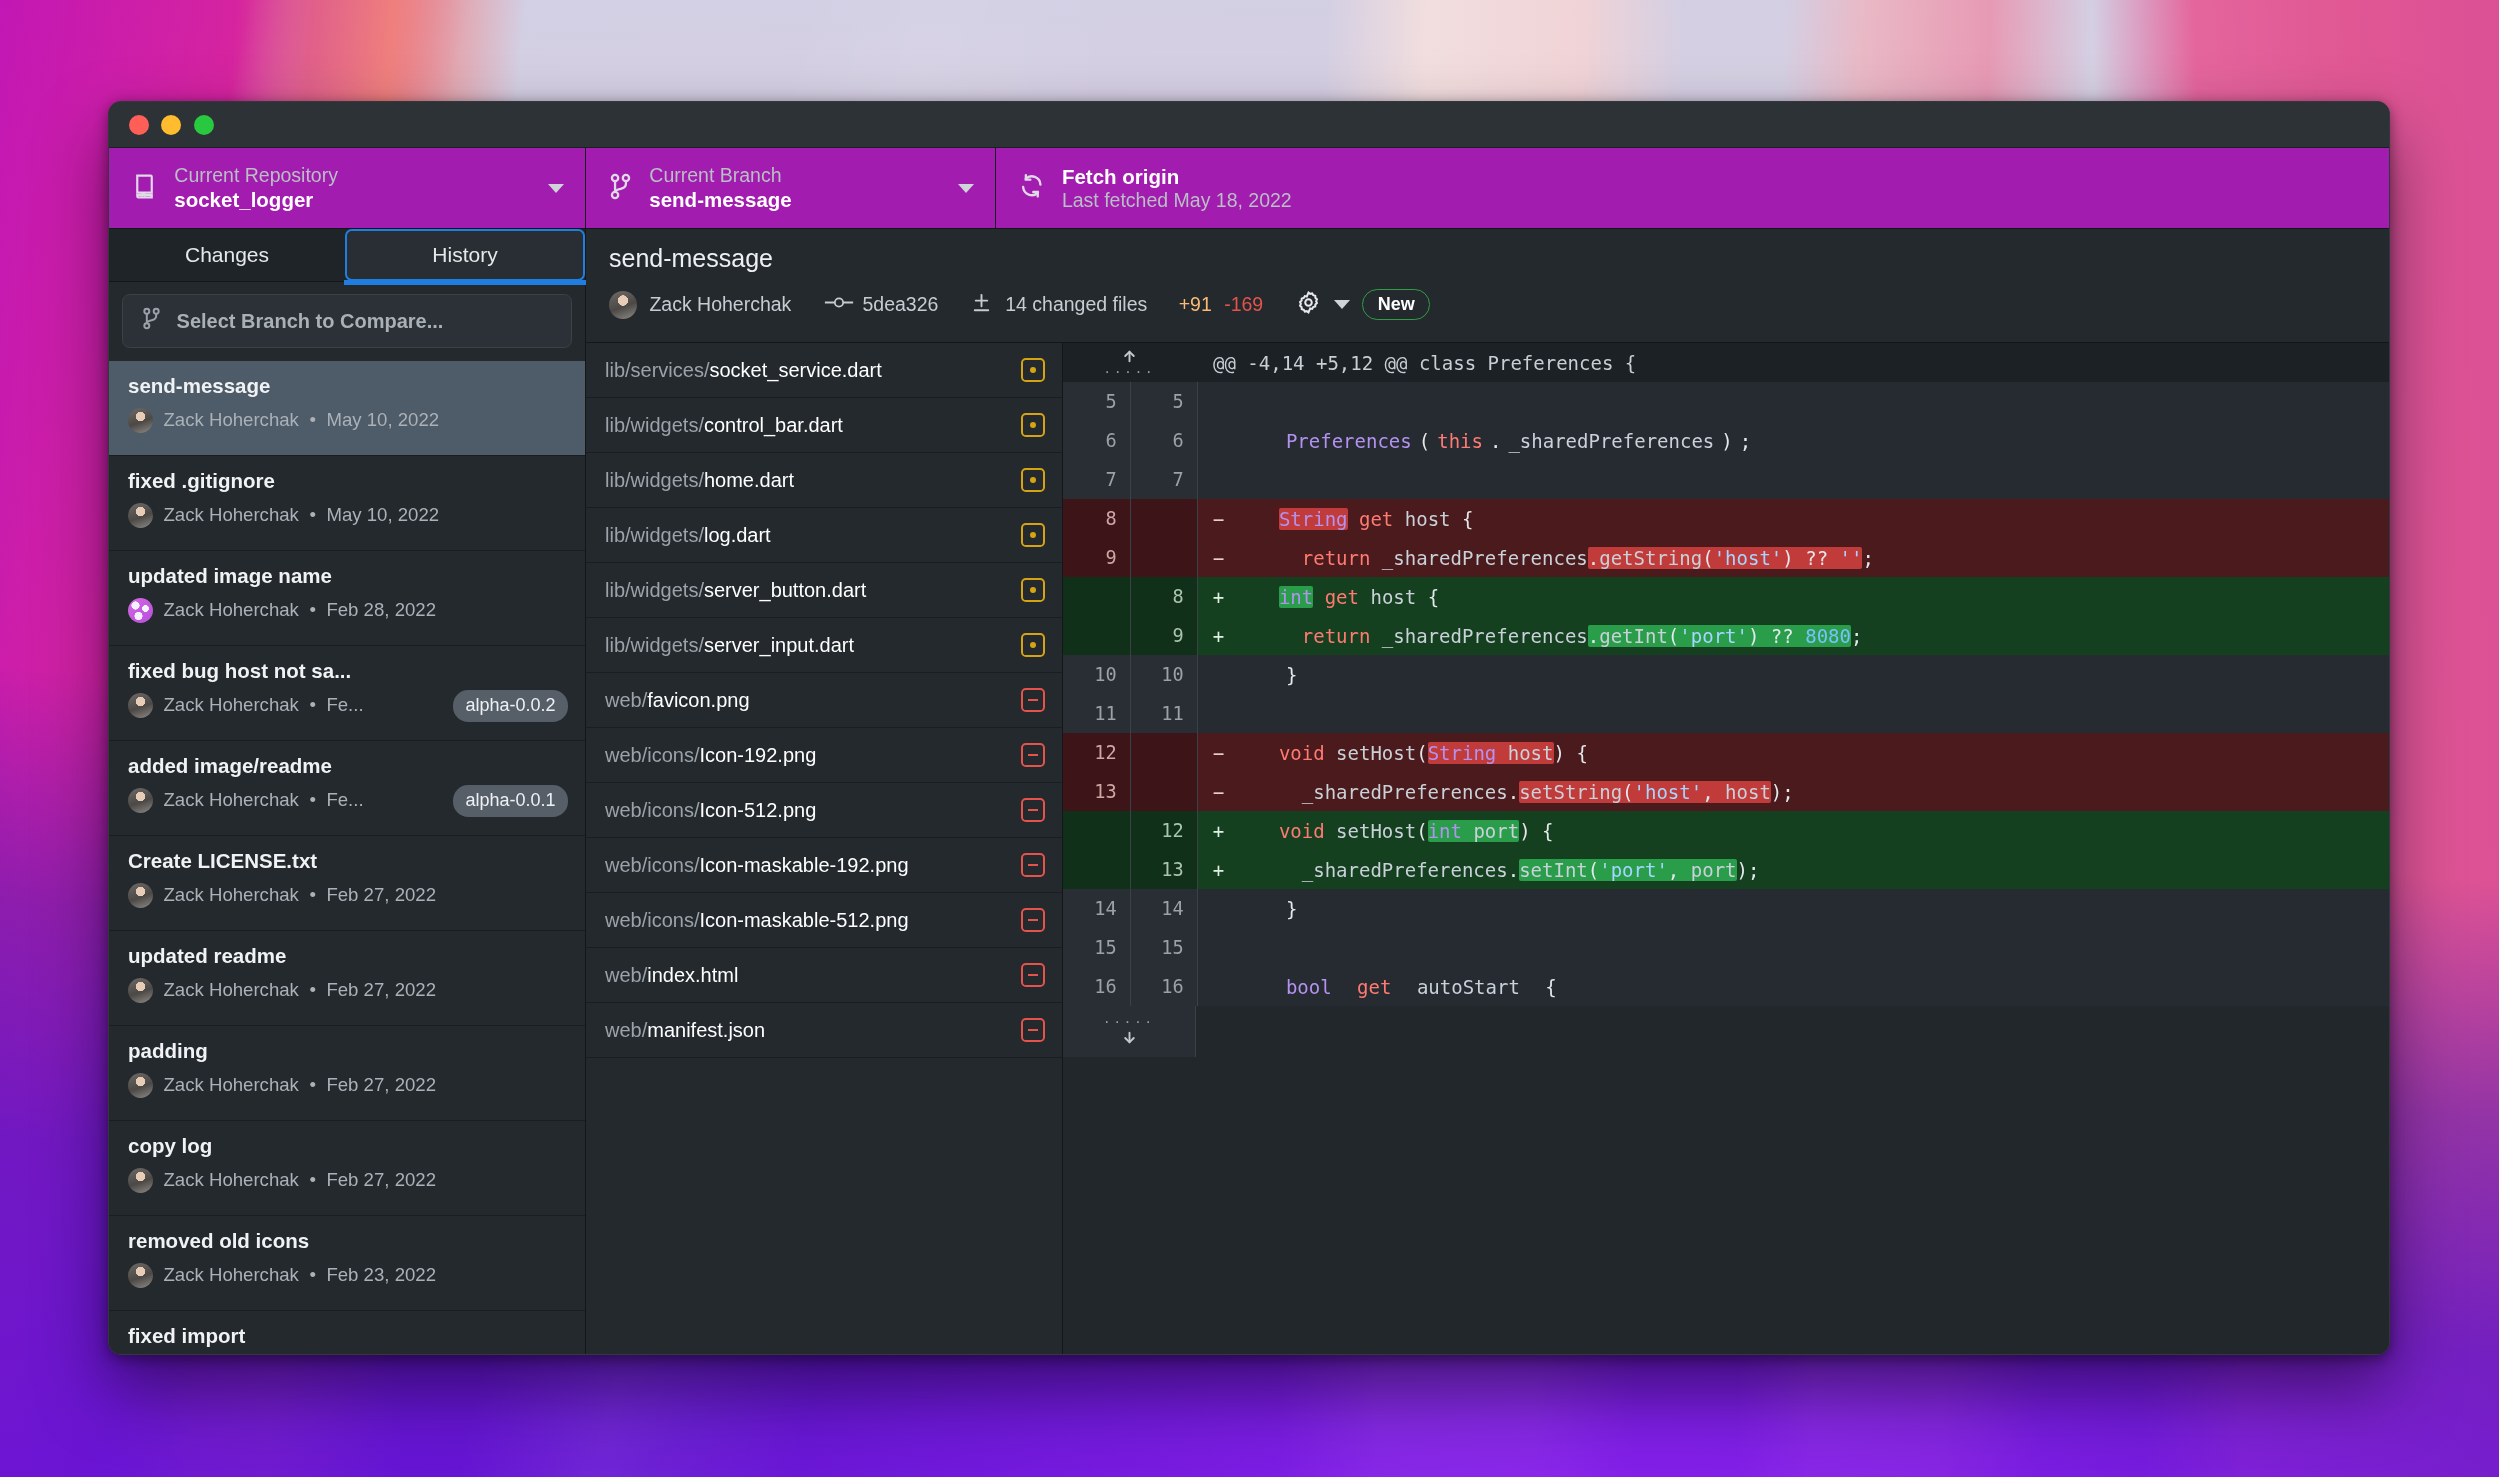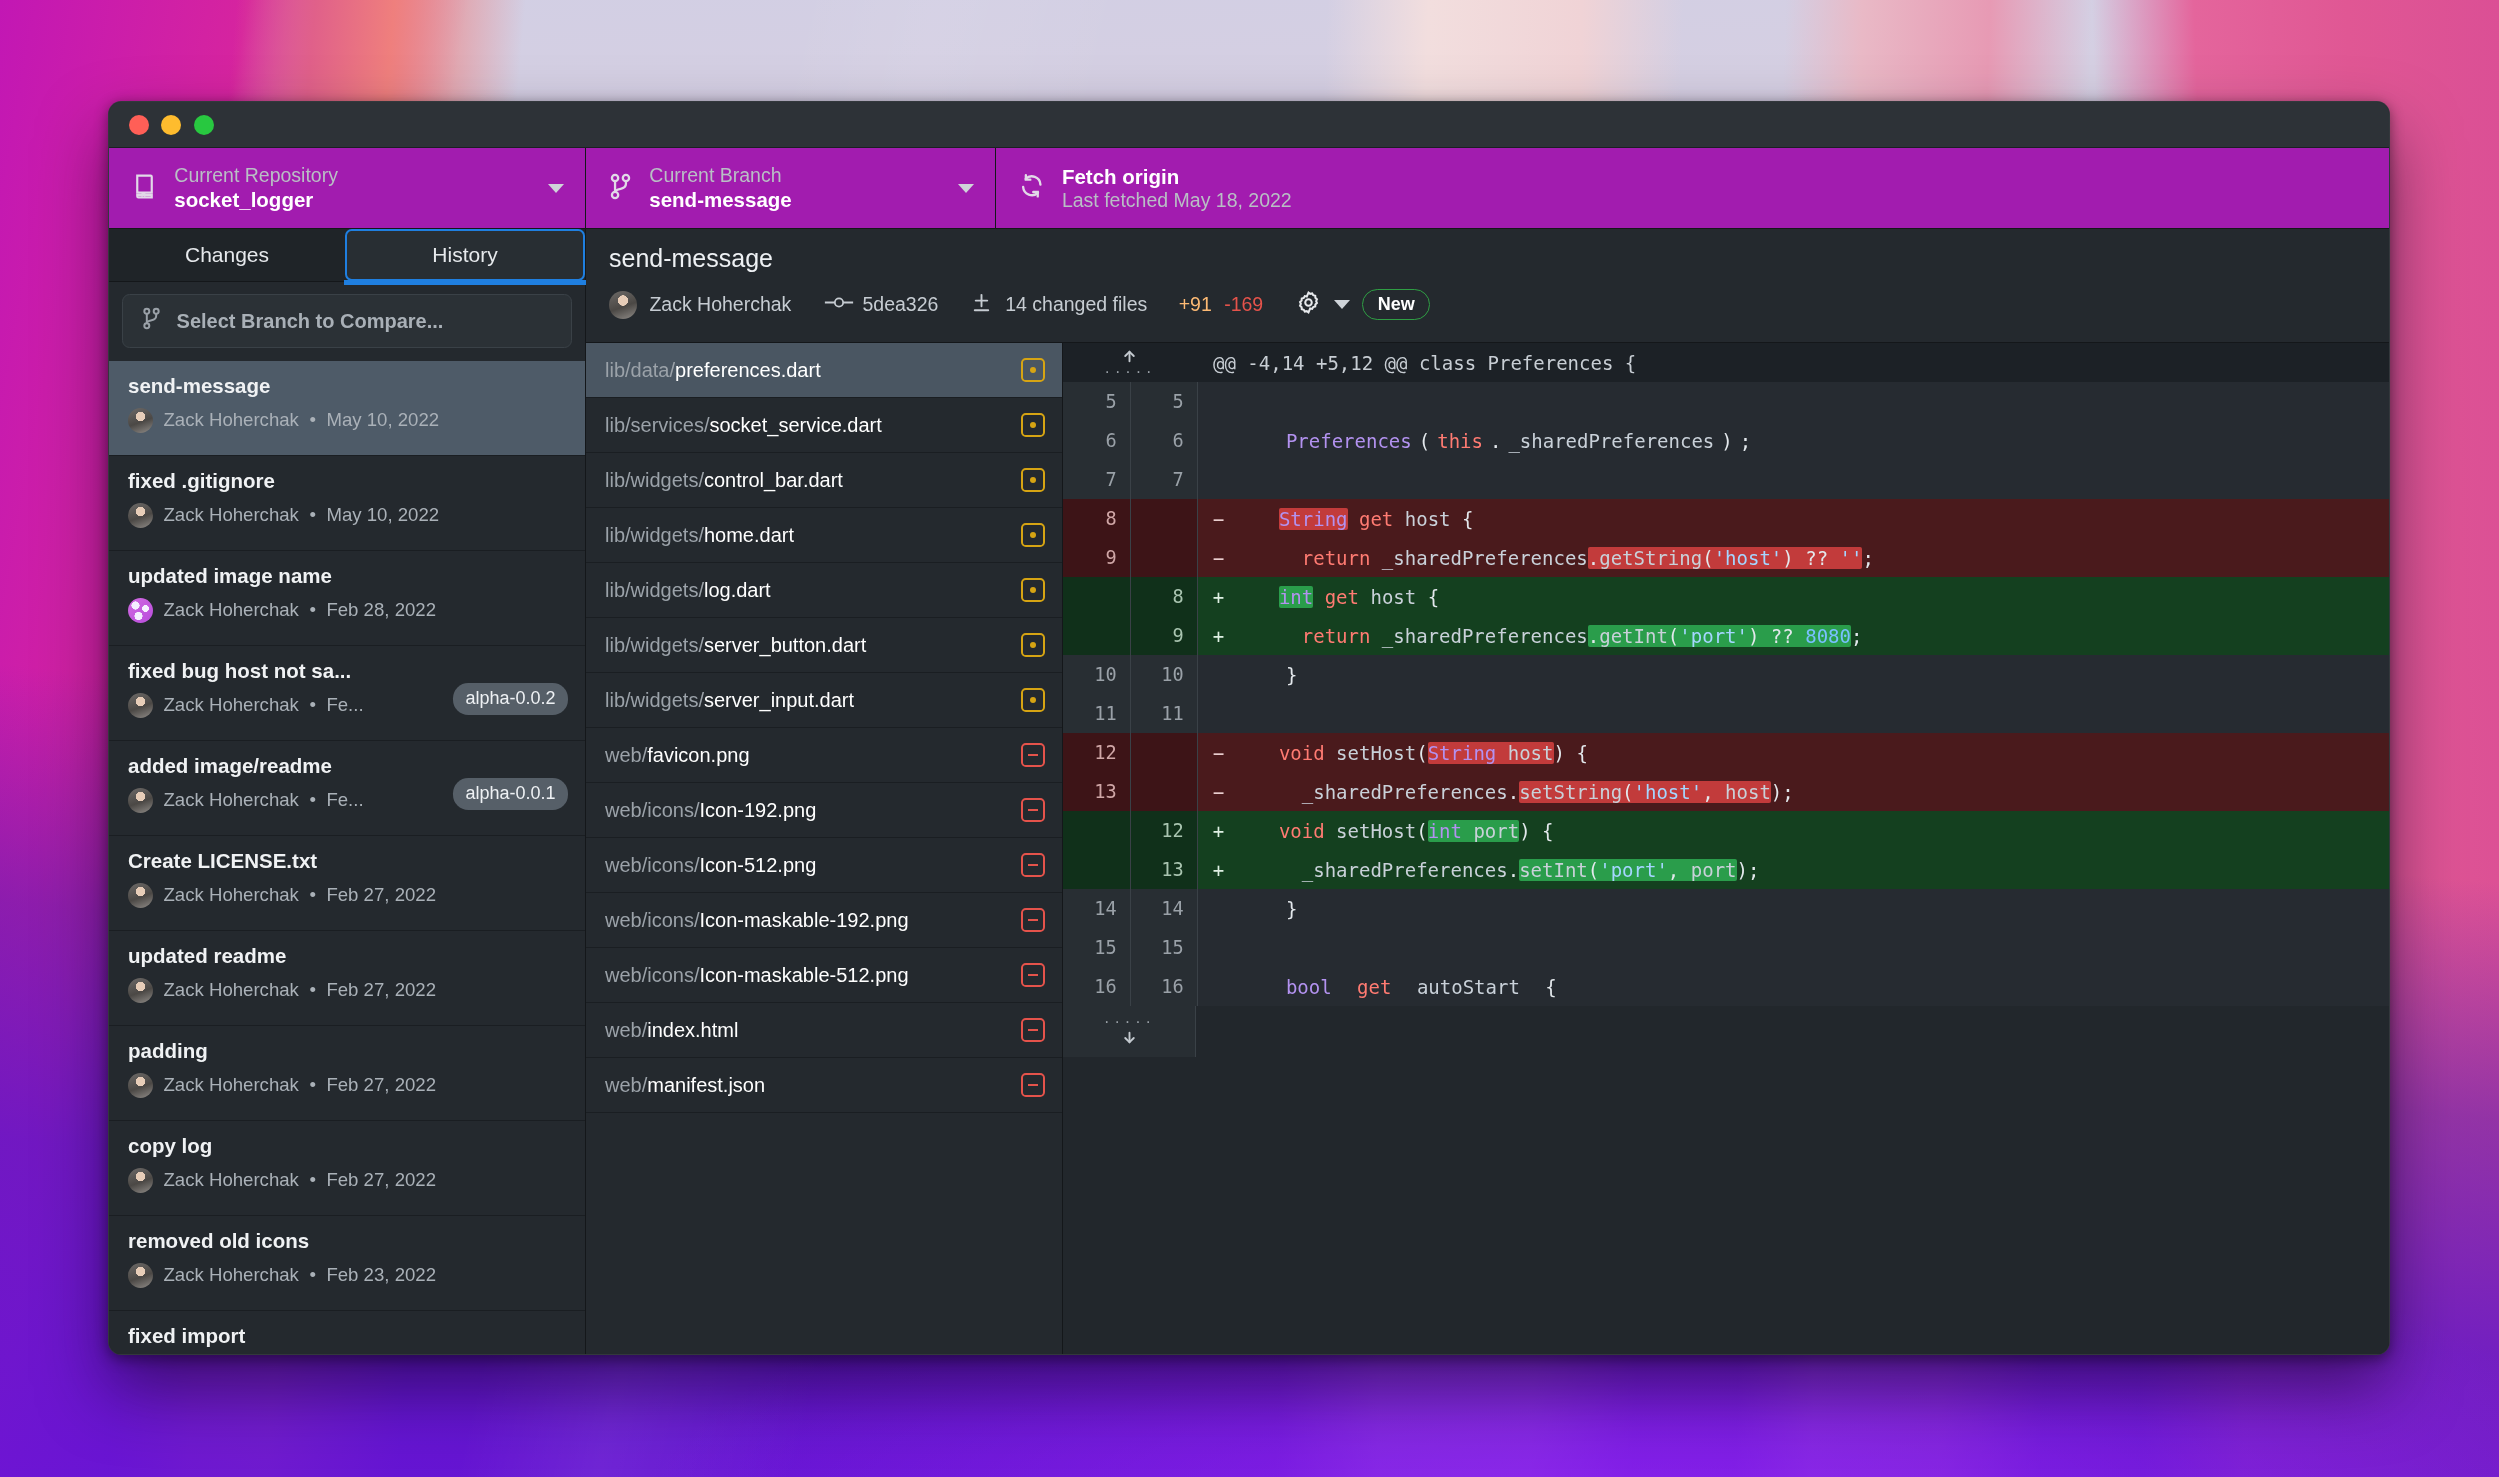--- a/index.html
+++ b/index.html
@@ -174,21 +174,21 @@
     flex: 0 0 auto;
   }
   .avatar.purple {
     background:
       radial-gradient(circle at 30% 30%, #f4f0ff 0 16%, rgba(0,0,0,0) 17%),
       radial-gradient(circle at 70% 42%, #f6f1ff 0 15%, rgba(0,0,0,0) 16%),
       radial-gradient(circle at 42% 72%, #f4eeff 0 17%, rgba(0,0,0,0) 18%),
       linear-gradient(140deg, #d06ae0 0%, #b94ddd 100%);
   }
   .tag-badge {
-    position: absolute; right: 17px; top: 37px;
+    position: absolute; right: 17px; top: 44px;
     background: #565f68; color: #eef1f4;
     font-size: 18px;
     padding: 5.7px 12.4px; border-radius: 15.3px;
     white-space: nowrap;
   }
 
   
   #right-pane { flex: 1; display: flex; flex-direction: column; min-width: 0; background: #24292e; }
 
   #commit-header {
@@ -565,24 +565,20 @@
               <circle cx="12" cy="12" r="2.9"></circle>
             </svg>
           </span>
           <span class="caret"></span>
           <span class="new-badge">New</span>
         </div>
       </div>
 
       <div id="diff-split">
         <div id="file-list">
-            <div class="file-row selected">
-              <div class="file-path"><span class="dir">lib/data/</span><span>preferences.dart</span></div>
-              <div class="status-box modified"></div>
-            </div>
             <div class="file-row">
               <div class="file-path"><span class="dir">lib/services/</span><span>socket_service.dart</span></div>
               <div class="status-box modified"></div>
             </div>
             <div class="file-row">
               <div class="file-path"><span class="dir">lib/widgets/</span><span>control_bar.dart</span></div>
               <div class="status-box modified"></div>
             </div>
             <div class="file-row">
               <div class="file-path"><span class="dir">lib/widgets/</span><span>home.dart</span></div>

